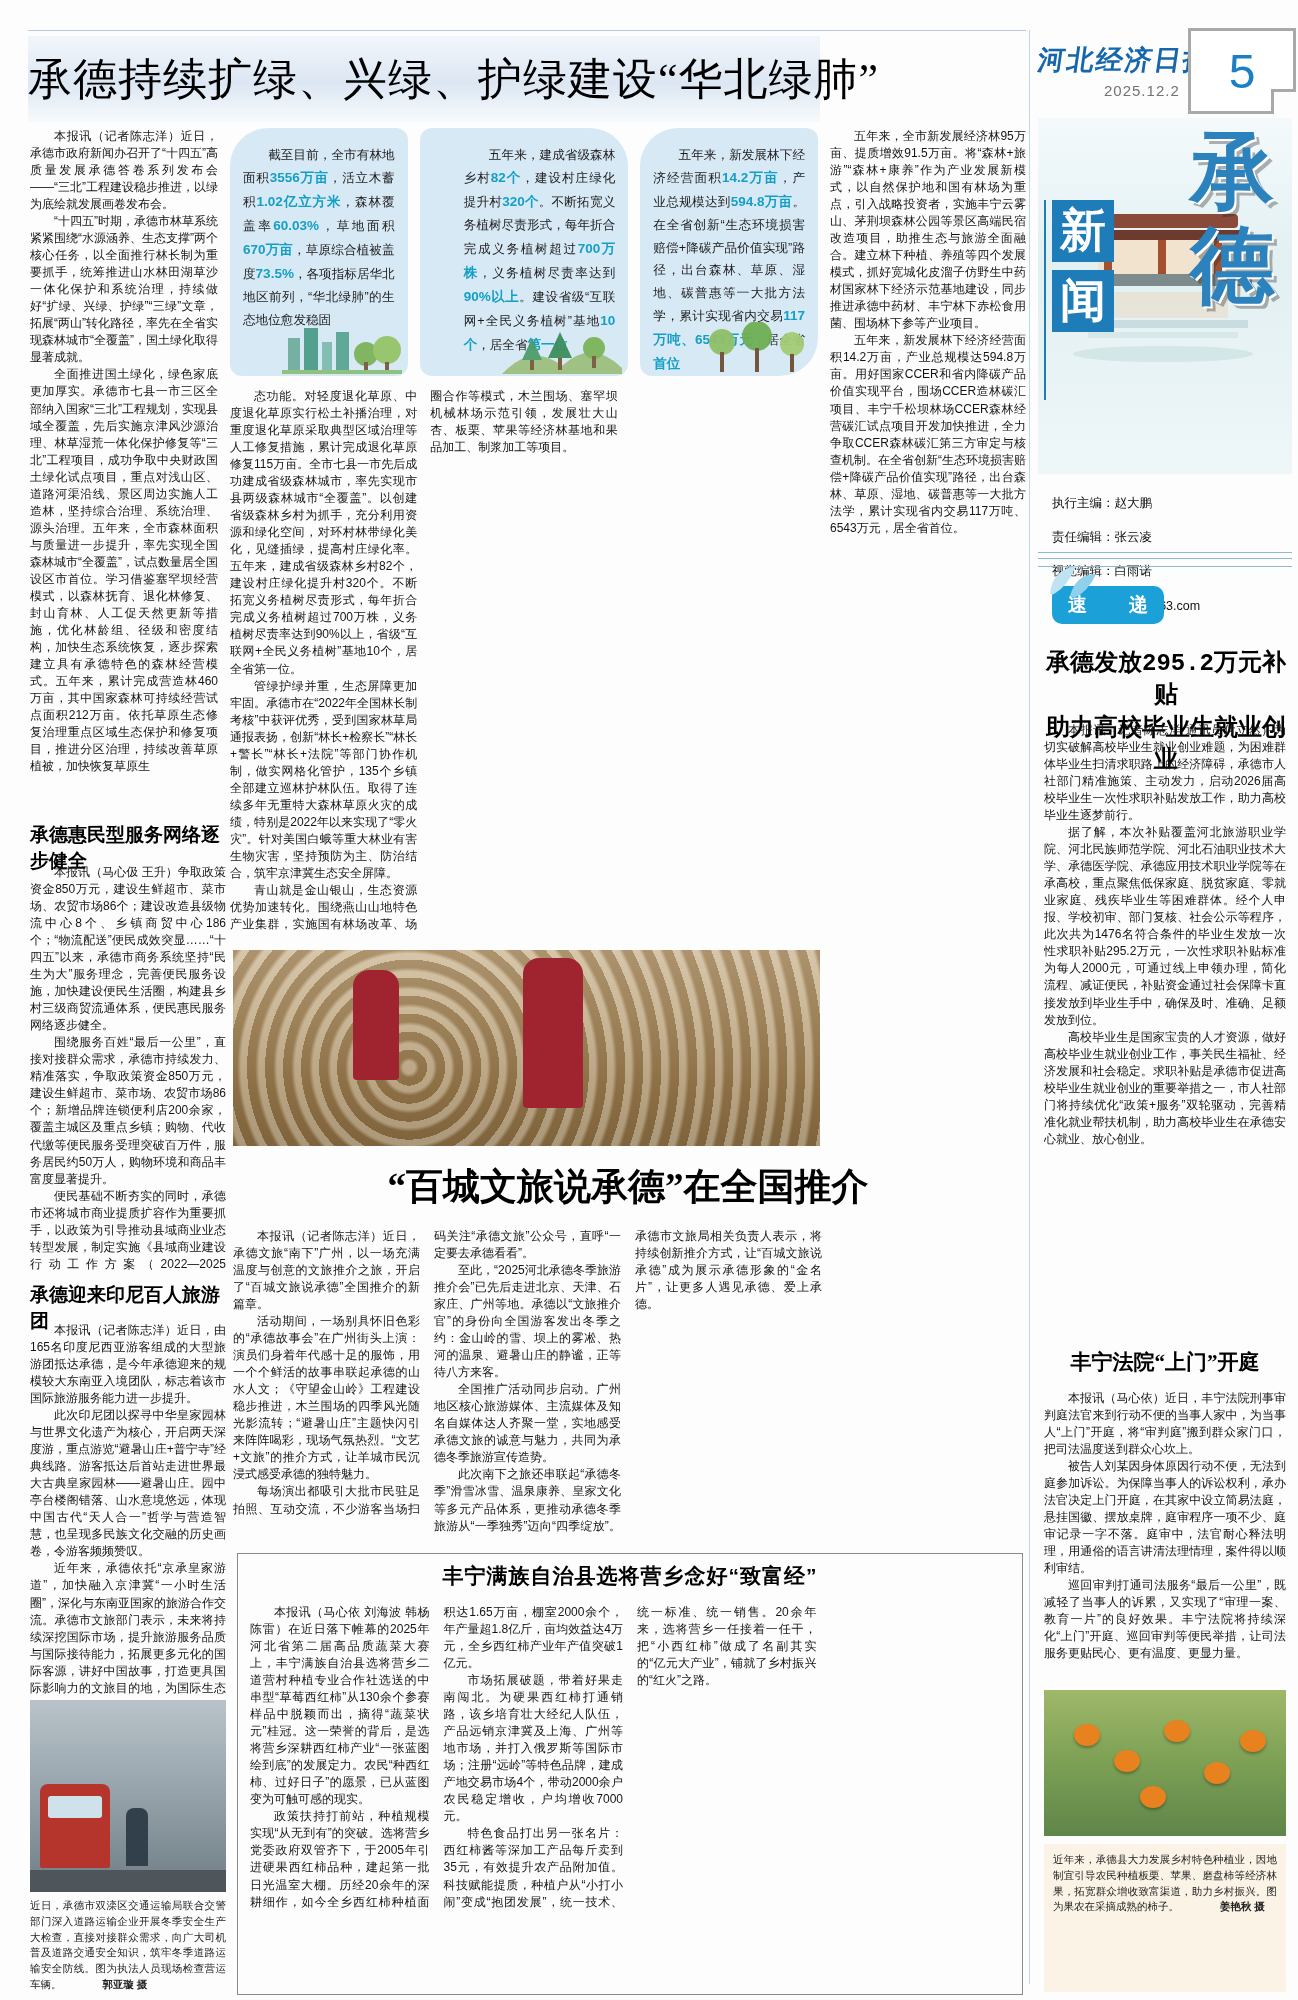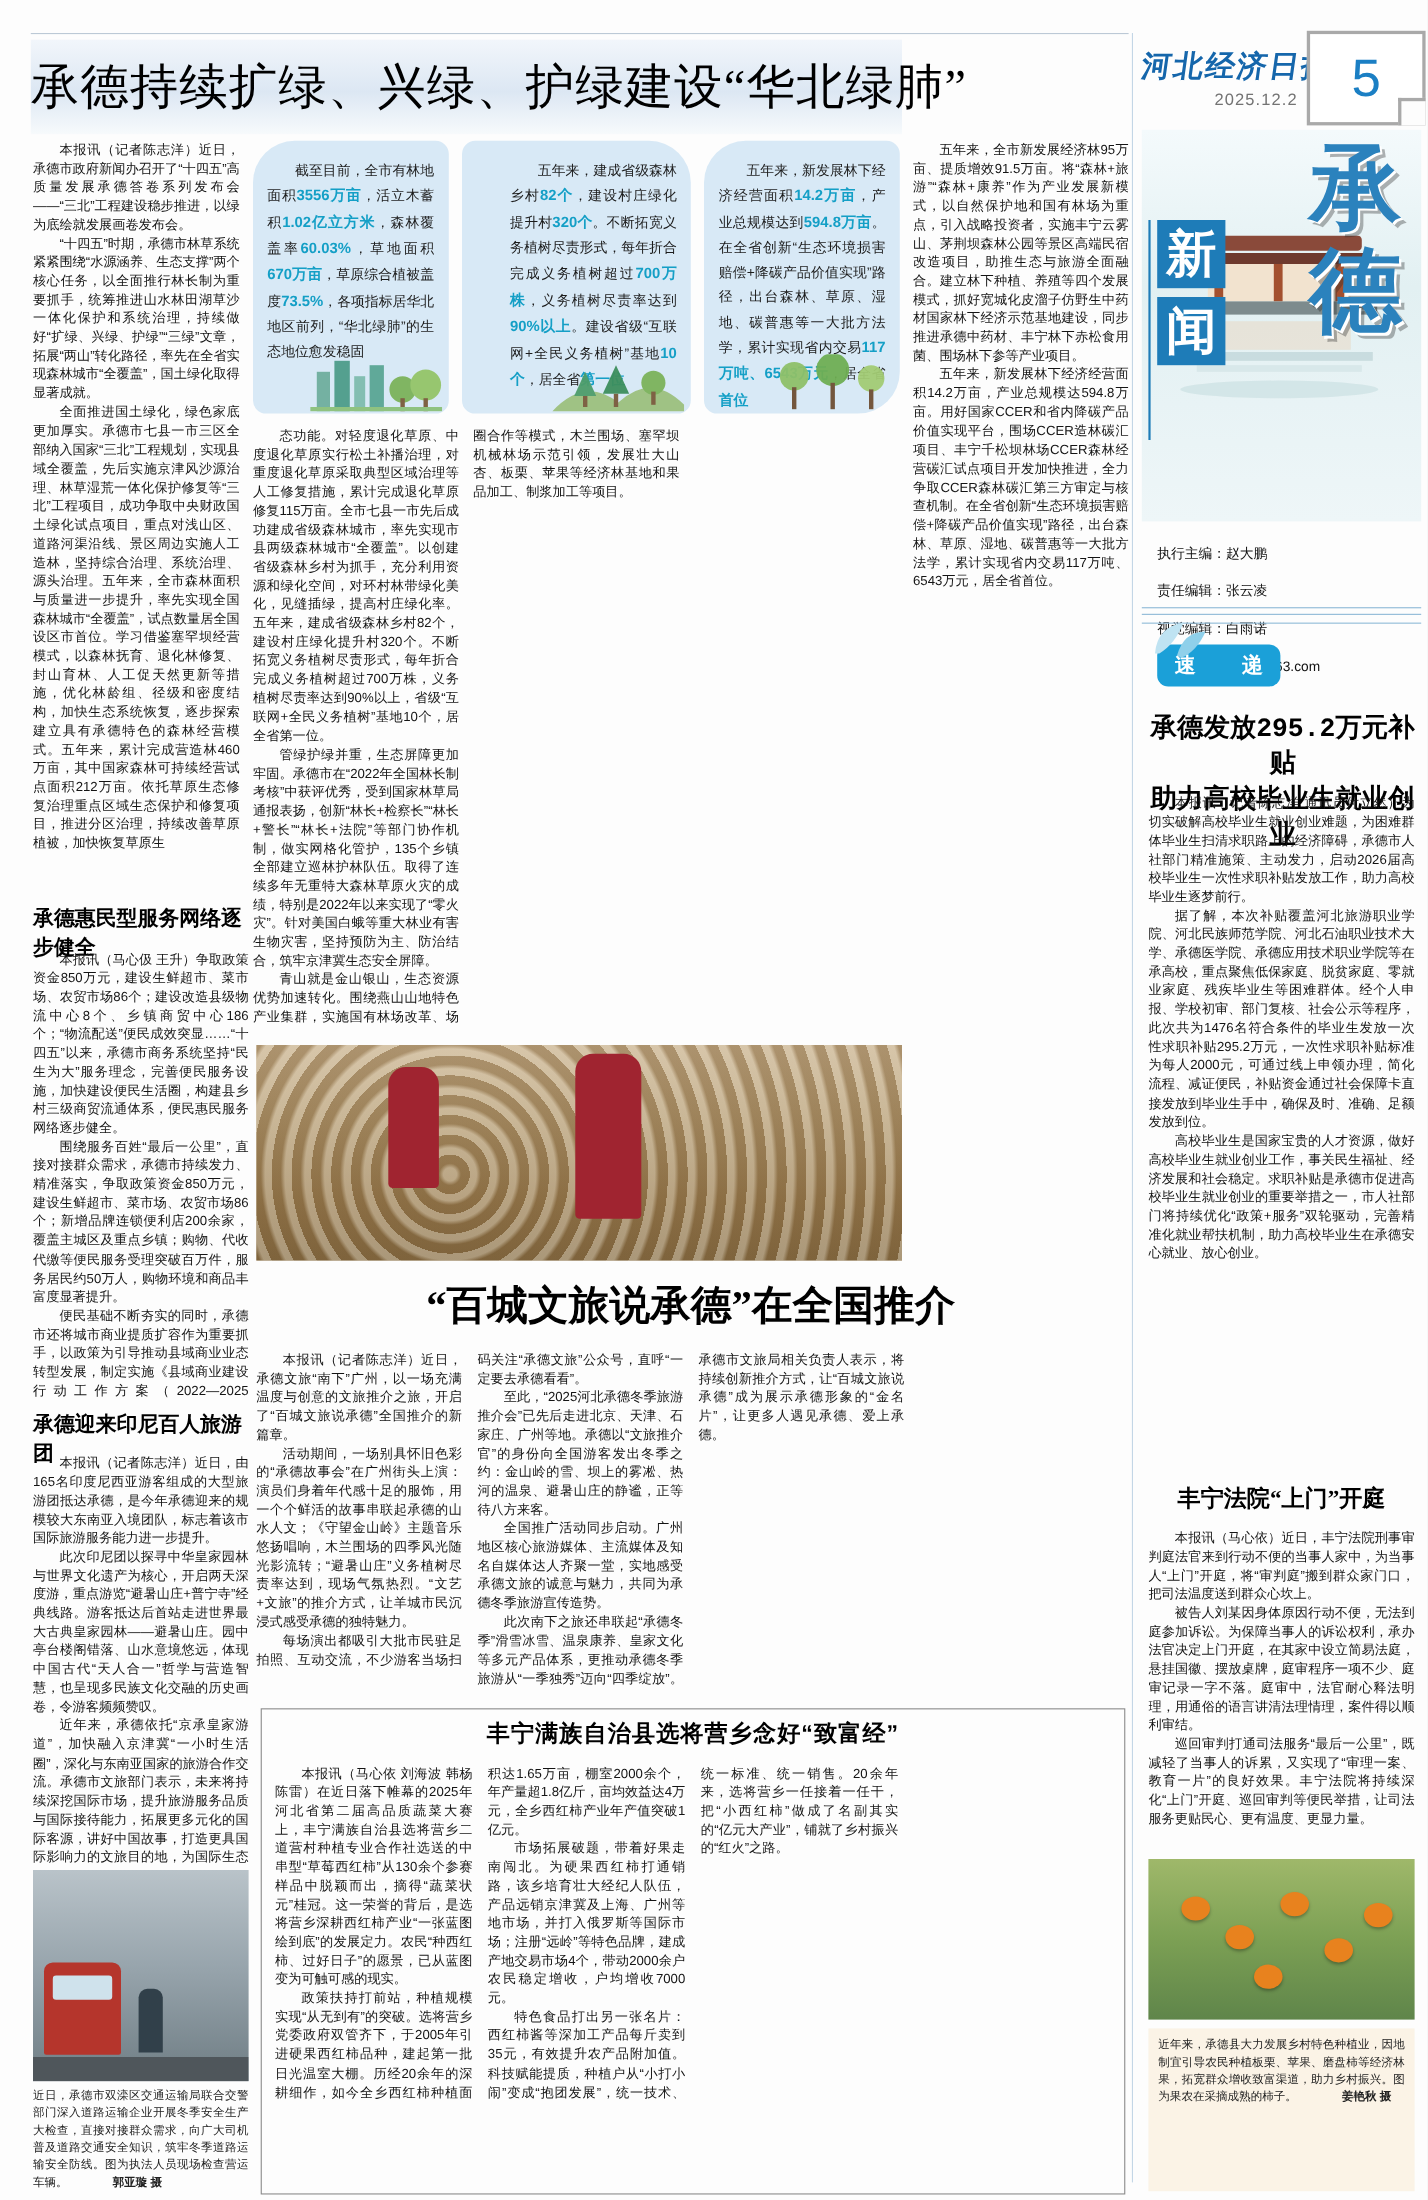--- a/index.html
+++ b/index.html
@@ -177,21 +177,21 @@
 
   <div id="photo-main">
     <div class="wash"></div>
     <div class="figure-red" style="left:120px;top:20px;"></div>
     <div class="figure-red" style="left:290px;top:8px;width:60px;height:150px;"></div>
   </div>
 
   <div id="tourism-head">“百城文旅说承德”在全国推介</div>
   <div id="tourism-body" class="bodytext">
       <p>本报讯（记者陈志洋）近日，承德文旅“南下”广州，以一场充满温度与创意的文旅推介之旅，开启了“百城文旅说承德”全国推介的新篇章。</p>
-      <p>活动期间，一场别具怀旧色彩的“承德故事会”在广州街头上演：演员们身着年代感十足的服饰，用一个个鲜活的故事串联起承德的山水人文；《守望金山岭》主题音乐悠扬唱响，木兰围场的四季风光随光影流转；“避暑山庄”义务植树尽责率达到，现场气氛热烈。“文艺+文旅”的推介方式，让羊城市民沉浸式感受承德的独特魅力。</p>
+      <p>活动期间，一场别具怀旧色彩的“承德故事会”在广州街头上演：演员们身着年代感十足的服饰，用一个个鲜活的故事串联起承德的山水人文；《守望金山岭》工程建设稳步推进，木兰围场的四季风光随光影流转；“避暑山庄”主题快闪引来阵阵喝彩，现场气氛热烈。“文艺+文旅”的推介方式，让羊城市民沉浸式感受承德的独特魅力。</p>
       <p>每场演出都吸引大批市民驻足拍照、互动交流，不少游客当场扫码关注“承德文旅”公众号，直呼“一定要去承德看看”。</p>
       <p>至此，“2025河北承德冬季旅游推介会”已先后走进北京、天津、石家庄、广州等地。承德以“文旅推介官”的身份向全国游客发出冬季之约：金山岭的雪、坝上的雾凇、热河的温泉、避暑山庄的静谧，正等待八方来客。</p>
       <p>全国推广活动同步启动。广州地区核心旅游媒体、主流媒体及知名自媒体达人齐聚一堂，实地感受承德文旅的诚意与魅力，共同为承德冬季旅游宣传造势。</p>
       <p>此次南下之旅还串联起“承德冬季”滑雪冰雪、温泉康养、皇家文化等多元产品体系，更推动承德冬季旅游从“一季独秀”迈向“四季绽放”。承德市文旅局相关负责人表示，将持续创新推介方式，让“百城文旅说承德”成为展示承德形象的“金名片”，让更多人遇见承德、爱上承德。</p>
     </div>
 
   <div id="tomato-box">
     <div id="tomato-kicker">丰宁满族自治县选将营乡念好“致富经”</div>
     <div id="tomato-body" class="bodytext">
         <p>本报讯（马心依 刘海波 韩杨 陈雷）在近日落下帷幕的2025年河北省第二届高品质蔬菜大赛上，丰宁满族自治县选将营乡二道营村种植专业合作社选送的中串型“草莓西红柿”从130余个参赛样品中脱颖而出，摘得“蔬菜状元”桂冠。这一荣誉的背后，是选将营乡深耕西红柿产业“一张蓝图绘到底”的发展定力。农民“种西红柿、过好日子”的愿景，已从蓝图变为可触可感的现实。</p>

